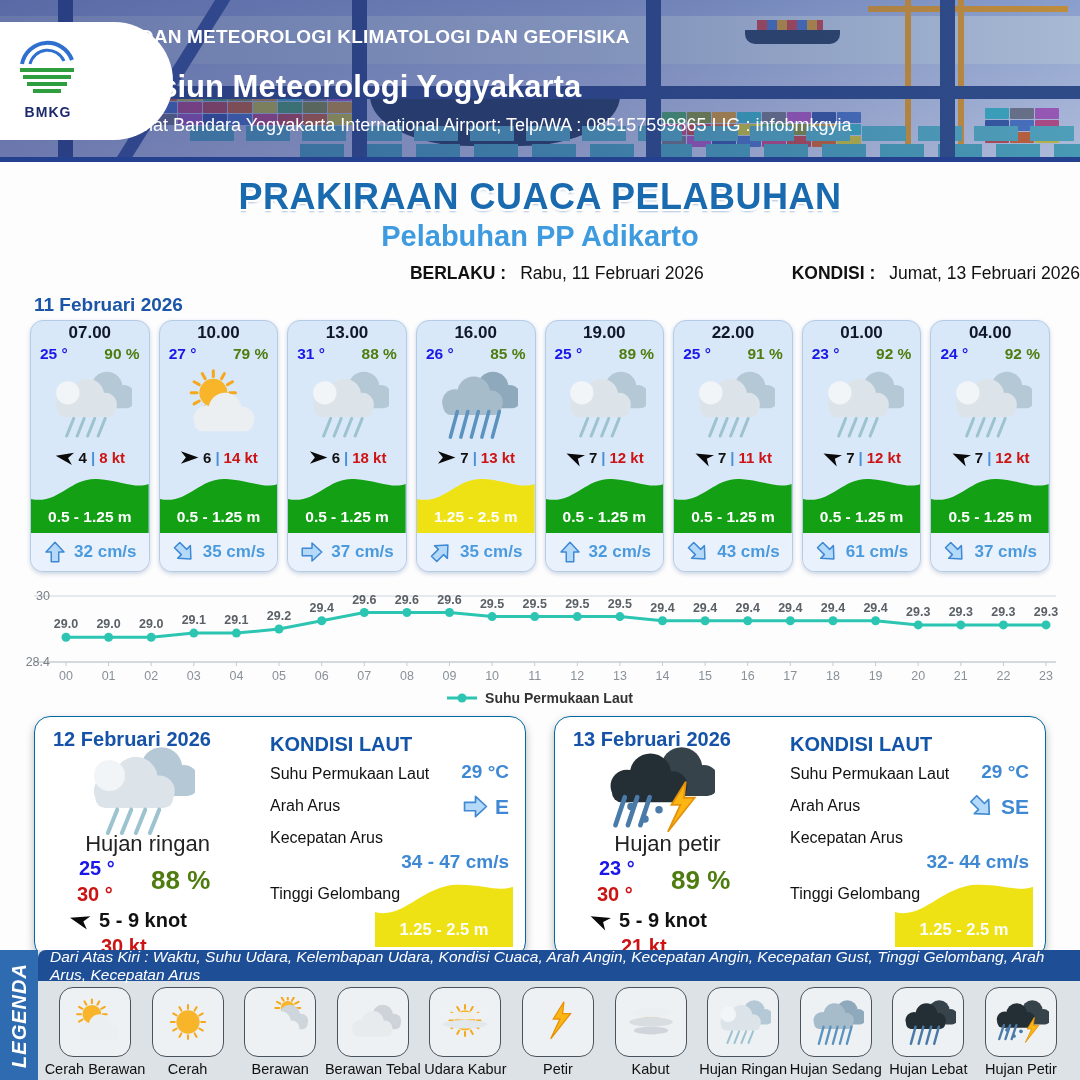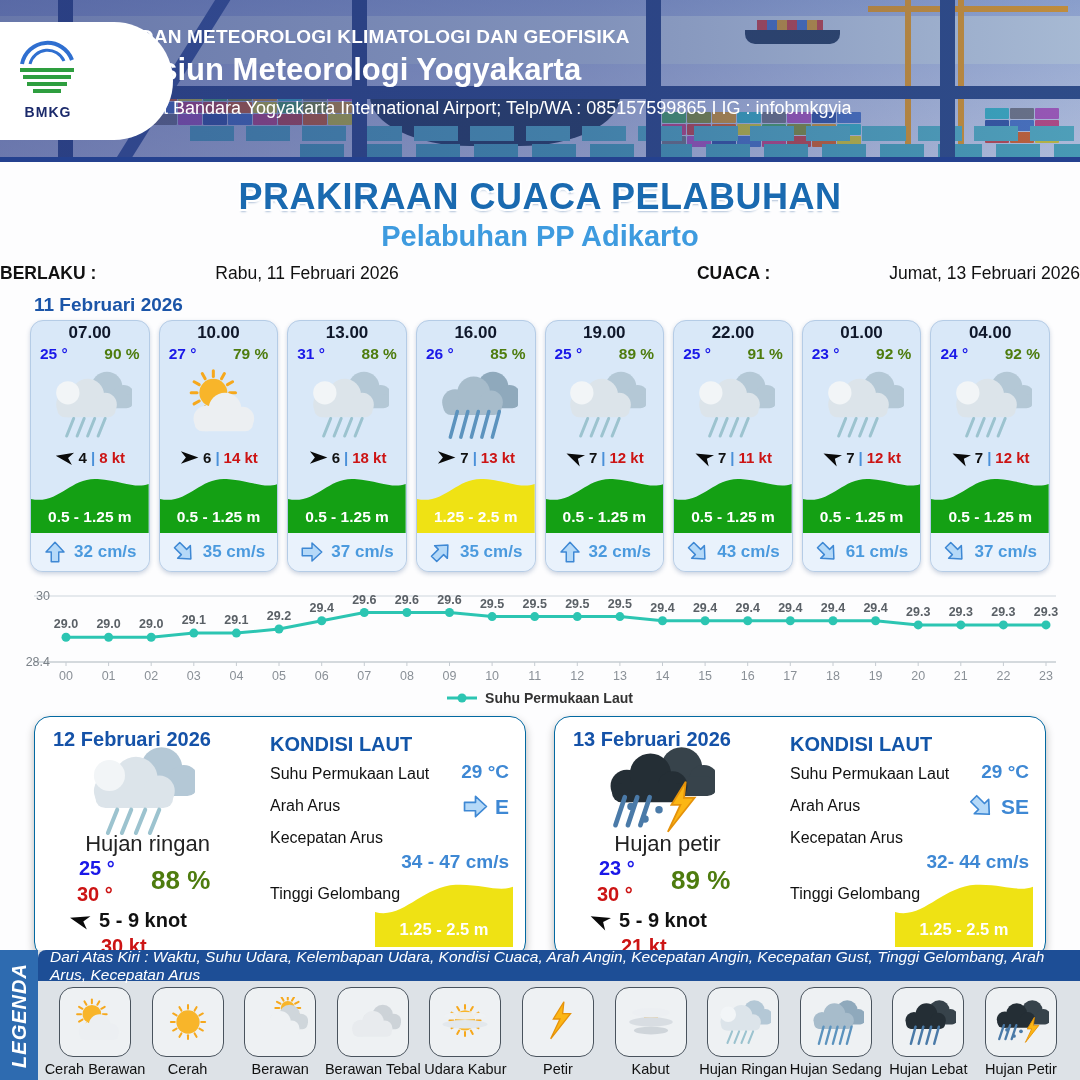--- a/index.html
+++ b/index.html
@@ -22,29 +22,29 @@
   .mullh{position:absolute;left:0;right:0;top:86px;height:13px;background:#30518a;}
   .diag{position:absolute;left:160px;top:-40px;width:13px;height:260px;background:#3c5f9d;transform:rotate(32deg);}
   .cl{position:absolute;display:flex;flex-wrap:wrap;gap:1px;}
   .cl div{width:24px;height:11px;border-radius:1px;}
   .hdr-overlay{position:absolute;inset:0;background:linear-gradient(90deg,rgba(38,50,126,.58) 0%,rgba(38,50,126,.42) 55%,rgba(38,50,126,.18) 100%);}
   .hdr-logo-pill{position:absolute;left:-72px;top:22px;width:245px;height:118px;background:#ffffff;border-radius:60px;}
   .hdr-logo-svg{position:absolute;left:14px;top:34px;}
   .hdr-logo-text{position:absolute;left:14px;top:104px;width:68px;text-align:center;font-weight:bold;font-size:14px;color:#1b2a6b;letter-spacing:1px;}
   .hdr-text{position:absolute;left:112px;top:26px;color:#ffffff;}
   .hdr-org{font-size:19px;font-weight:bold;letter-spacing:.2px;}
-  .hdr-station{font-size:31px;font-weight:bold;margin-top:4px;}
+  .hdr-station{font-size:31px;font-weight:bold;margin-top:21px;}
   .hdr-address{font-size:18px;margin-top:10px;font-weight:400;}
 
   
   .titlebox{text-align:center;padding-top:14px;}
   .t-main{margin:0;font-size:36px;font-weight:bold;color:#1a6ab0;letter-spacing:.5px;
     text-shadow:-2px -2px 0 #fff,2px -2px 0 #fff,-2px 2px 0 #fff,2px 2px 0 #fff,0 3px 2px rgba(40,90,150,.35);}
   .t-sub{margin:2px 0 0 0;font-size:29px;font-weight:bold;color:#3e9bdf;}
-  .validity{margin-top:10px;font-size:17.5px;color:#111;display:flex;justify-content:space-between;gap:14px;}
+  .validity{margin-top:10px;font-size:17.5px;color:#111;display:flex;justify-content:flex-end;gap:14px;}
   .vlabel{font-weight:bold;}
   .vgap{width:60px;}
 
   
   .date-label{margin:10px 0 4px 34px;font-size:19px;font-weight:bold;color:#1b55a8;}
   .cards{display:flex;gap:9px;margin:0 30px;}
   .wcard{position:relative;width:119px;height:250px;background:#d9e8f8;border:1px solid #b5cce6;border-radius:13px;overflow:hidden;box-shadow:0 2px 4px rgba(60,90,140,.25);}
   .w-time{text-align:center;font-size:17px;font-weight:bold;color:#0f172a;margin-top:2px;}
   .w-th{display:flex;justify-content:space-between;padding:2px 9px 0 9px;font-size:15.5px;font-weight:bold;}
   .w-temp{color:#1a18e8;}
@@ -215,21 +215,21 @@
     </div>
   </header>
 
   <section class="titlebox">
     <h1 class="t-main">PRAKIRAAN CUACA PELABUHAN</h1>
     <h2 class="t-sub">Pelabuhan PP Adikarto</h2>
     <div class="validity">
       <span class="vlabel">BERLAKU :</span>
       <span>Rabu, 11 Februari 2026</span>
       <span class="vgap"></span>
-      <span class="vlabel">CUACA :</span>
+      <span class="vlabel">KONDISI :</span>
       <span>Jumat, 13 Februari 2026</span>
     </div>
   </section>
 
   <div class="date-label">11 Februari 2026</div>
   <div class="cards" id="hourly-cards">
   <div class="wcard">
     <div class="w-time">07.00</div>
     <div class="w-th">
       <span class="w-temp">25 °</span>

